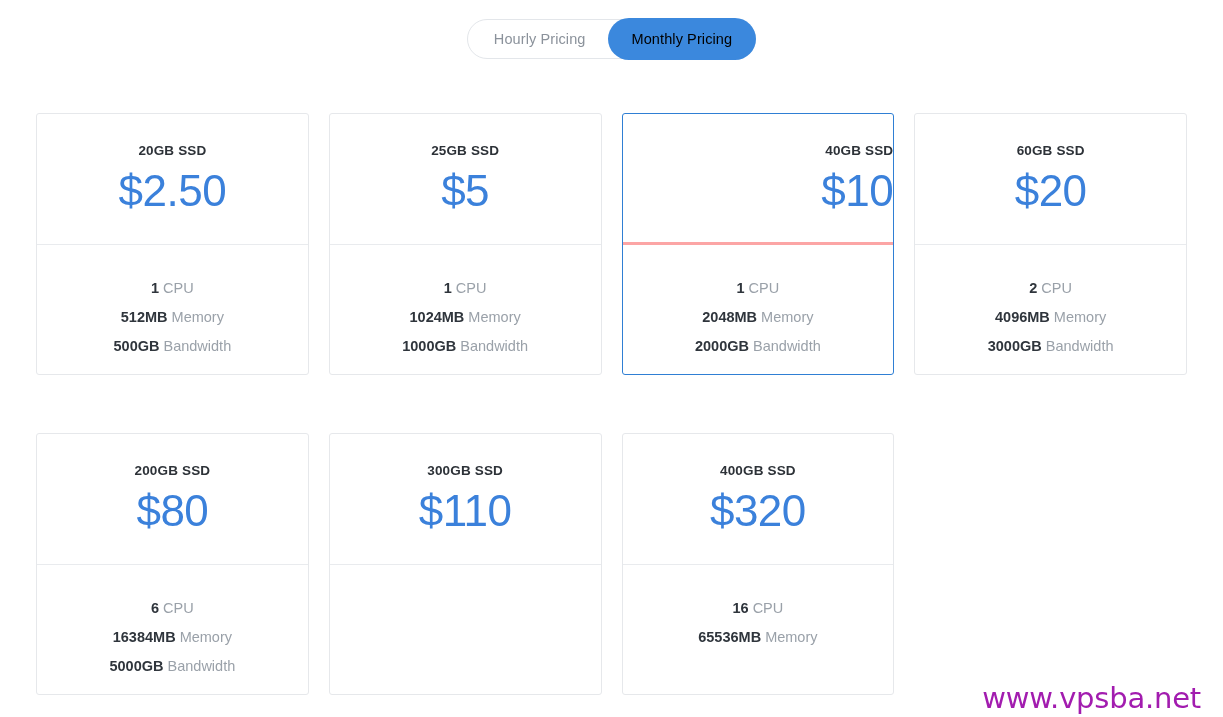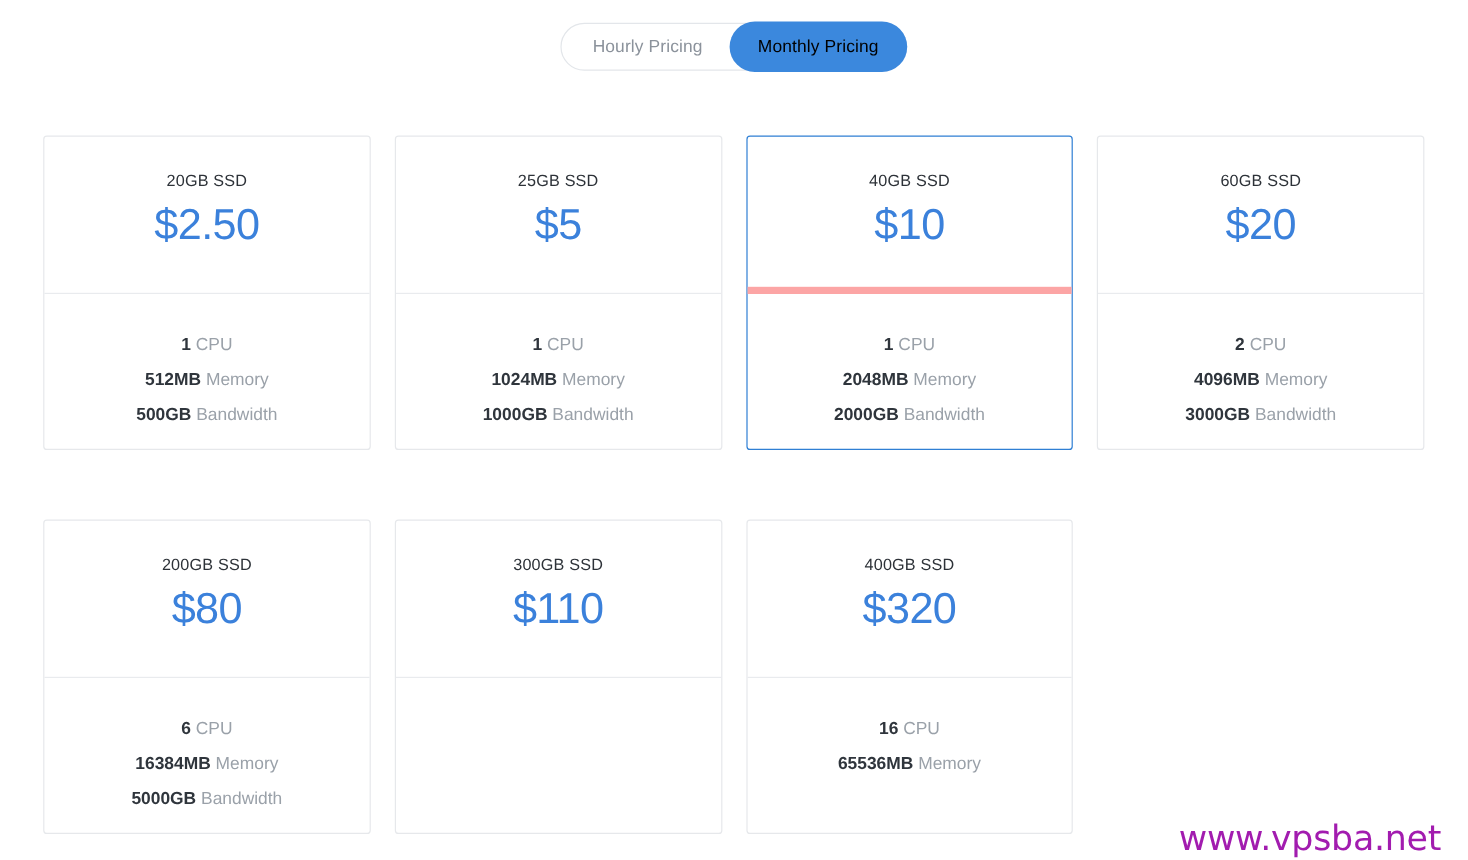--- a/index.html
+++ b/index.html
@@ -92,33 +92,34 @@
   .card-head {
     height: 131px;
     border-bottom: 1px solid #e9ebee;
     display: flex;
     flex-direction: column;
     align-items: center;
     padding-top: 29px;
   }
 
   .card.selected .card-head {
-    border-bottom: 6px solid #fca5a5;
+    border-bottom: 3px solid #fca5a5;
+    align-items: flex-end;
   }
 
   .card-title {
     font-size: 13.5px;
-    font-weight: 400;
+    font-weight: 700;
     color: #2d3238;
     letter-spacing: .15px;
   }
 
   .card-price {
     margin-top: 9px;
-    font-size: 36px;
+    font-size: 44px;
     font-weight: 400;
     color: #3b81db;
     letter-spacing: -.5px;
     line-height: 1.1;
   }
 
   .card-specs {
     flex: 1;
     display: flex;
     flex-direction: column;

